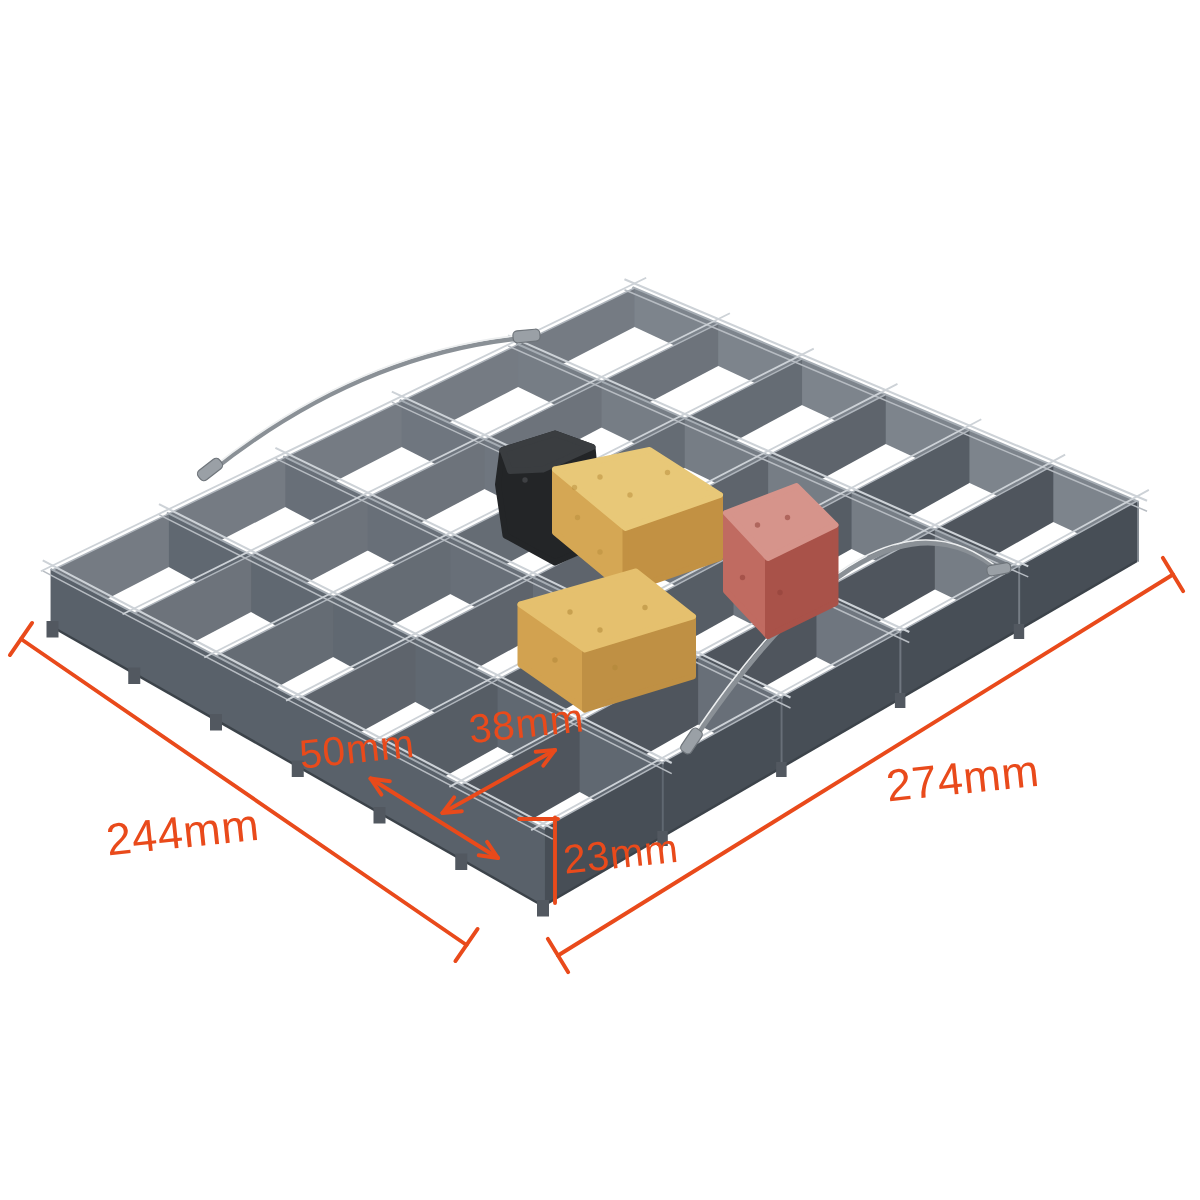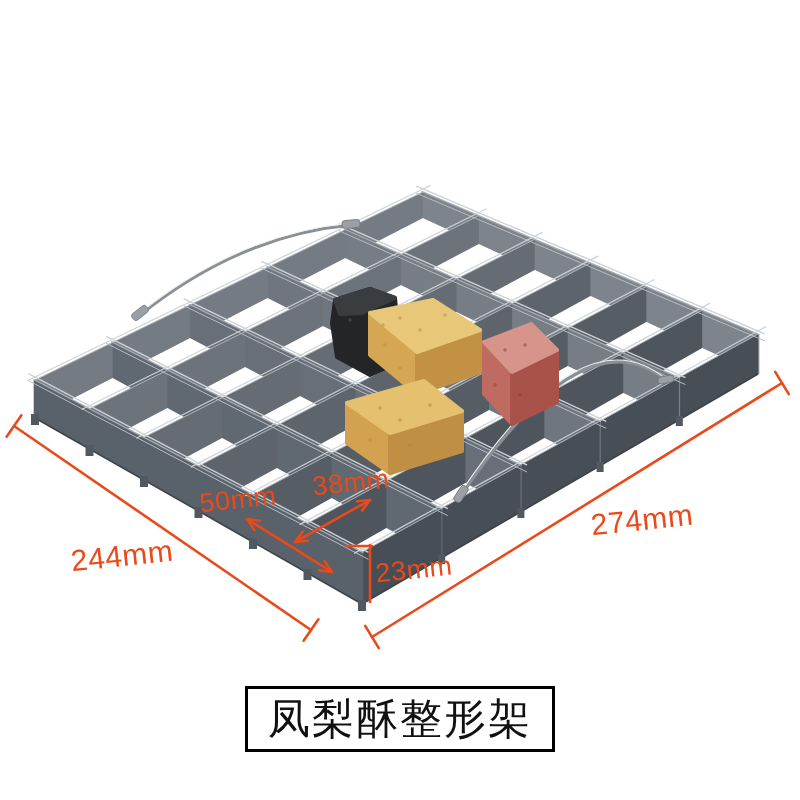--- a/index.html
+++ b/index.html
@@ -220,16 +220,13 @@
         <line x1="346" y1="546" x2="372" y2="546" stroke="#e94a1b" stroke-width="2.6" stroke-linecap="round"></line>
       </g>
     </svg>
 
   <div class="dim-label" style="left: 122px; top: 556px; color: rgb(233, 74, 27);">244mm</div>
   <div class="dim-label" style="left: 642px; top: 520px; color: rgb(233, 74, 27);">274mm</div>
   <div class="dim-label small" style="left: 238px; top: 500px; color: rgb(233, 74, 27);">50mm</div>
   <div class="dim-label small" style="left: 351px; top: 483px; color: rgb(233, 74, 27);">38mm</div>
   <div class="dim-label small" style="left: 414px; top: 570px; color: rgb(233, 74, 27);">23mm</div>
 
-  <div class="caption-box" style="border-color: rgb(0, 0, 0); color: rgb(17, 17, 17);">
-    <span>凤梨酥整形架</span>
-  </div>
 </div>
 
 </body></html>

